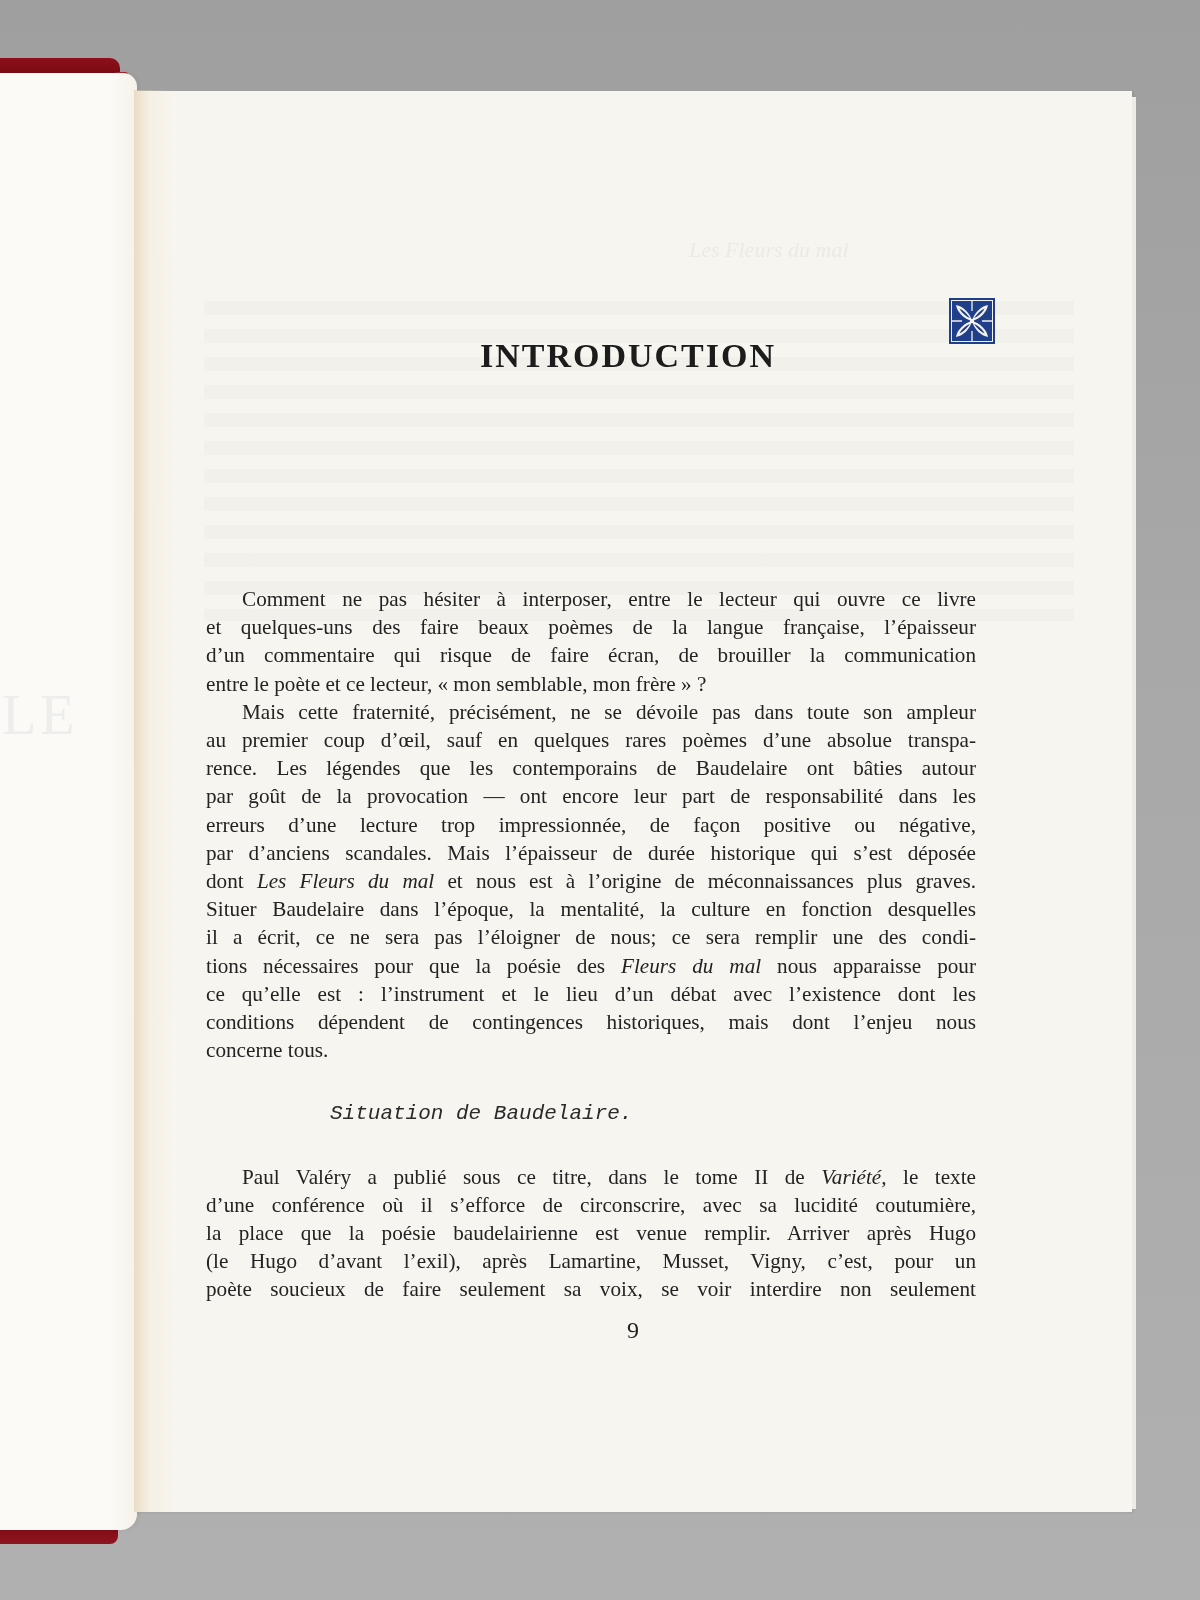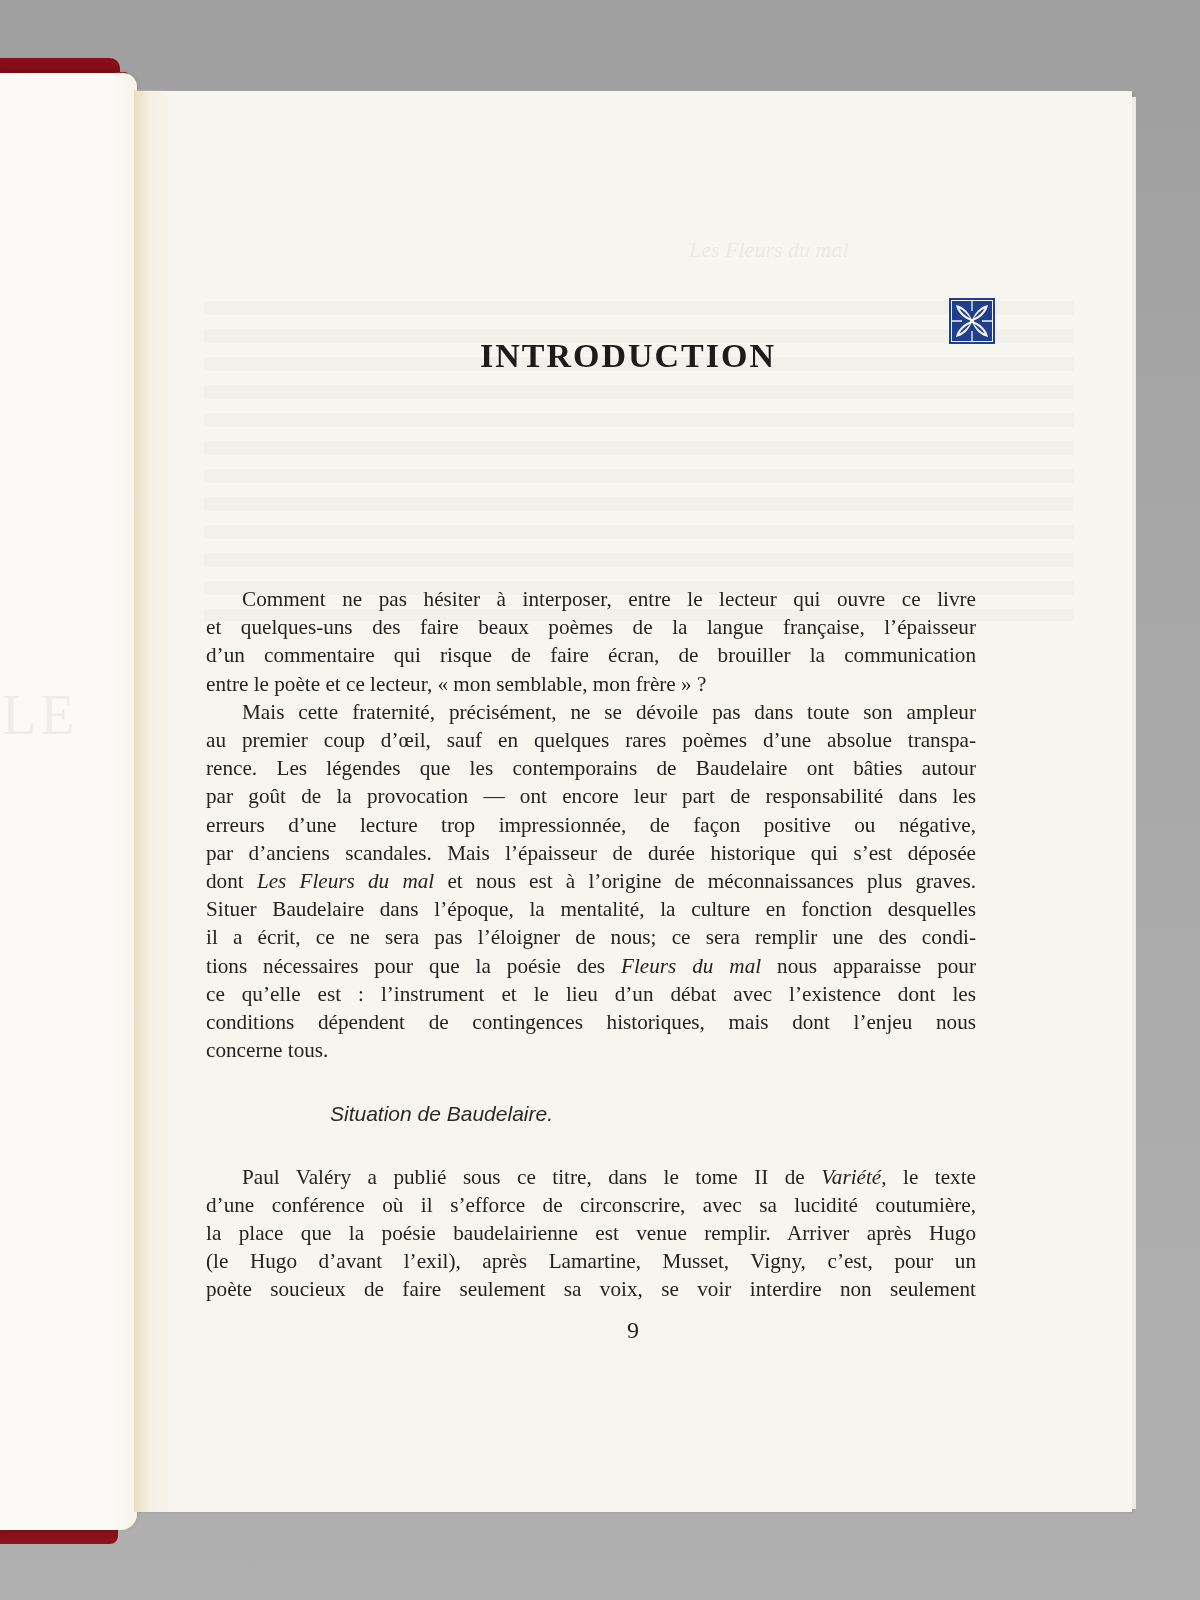--- a/index.html
+++ b/index.html
@@ -80,21 +80,21 @@
       font-size: 21.2px; line-height: 28.2px; color: #232323;
       text-align: justify; hyphens: manual; margin-top: 34px;
     }
     .body-text p { text-indent: 36px; }
     .body-text p.noindent { text-indent: 0; }
     .line { display: block; text-align: justify; text-align-last: justify; }
     .line.last { text-align-last: left; }
     .line.indent { padding-left: 36px; }
     .section-heading {
       margin: 36px 0 34px 124px;
-      font-family: Liberation Sans, sans-serif; font-style: italic;
+      font-family: Liberation Mono, monospace; font-style: italic;
       font-size: 21px; color: #2a2a2a;
     }
     .page-number {
       position: absolute; left: 0; right: 0; top: 1226px; text-align: center;
       font-family: "Liberation Serif", serif; font-size: 24px; color: #222;
     }
     em { font-style: italic; }
   </style>
 </head>
 <body>

